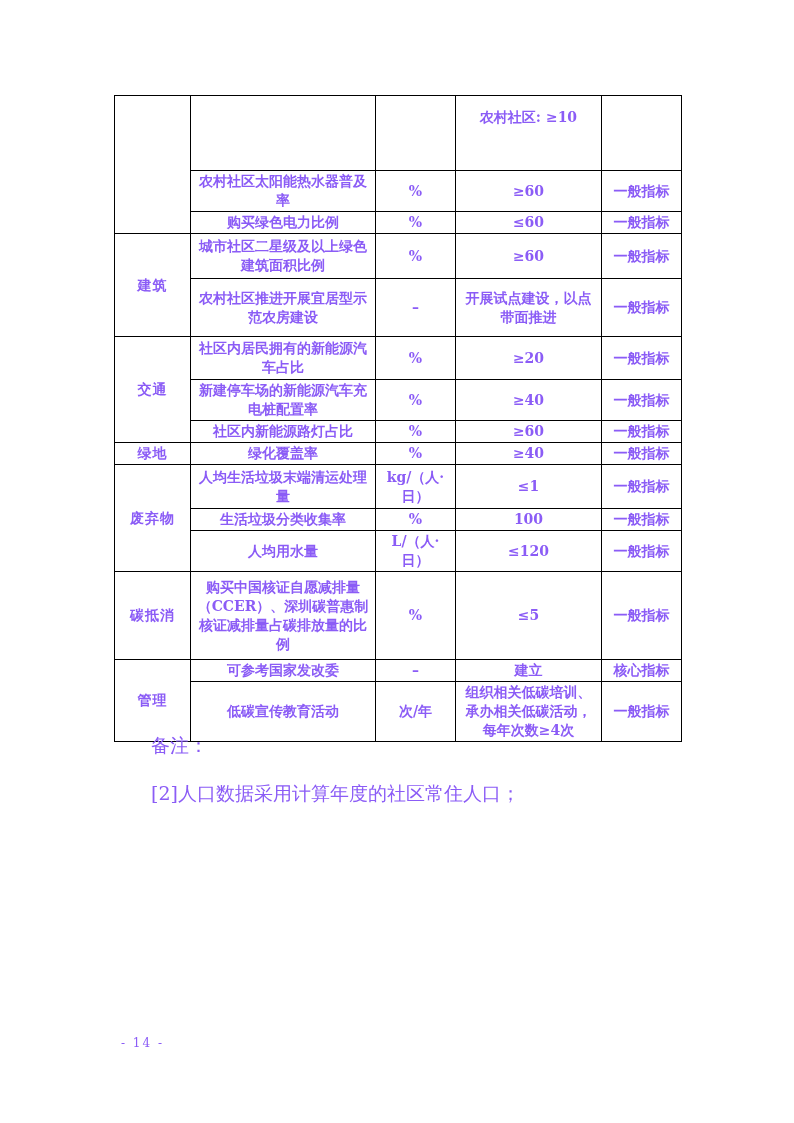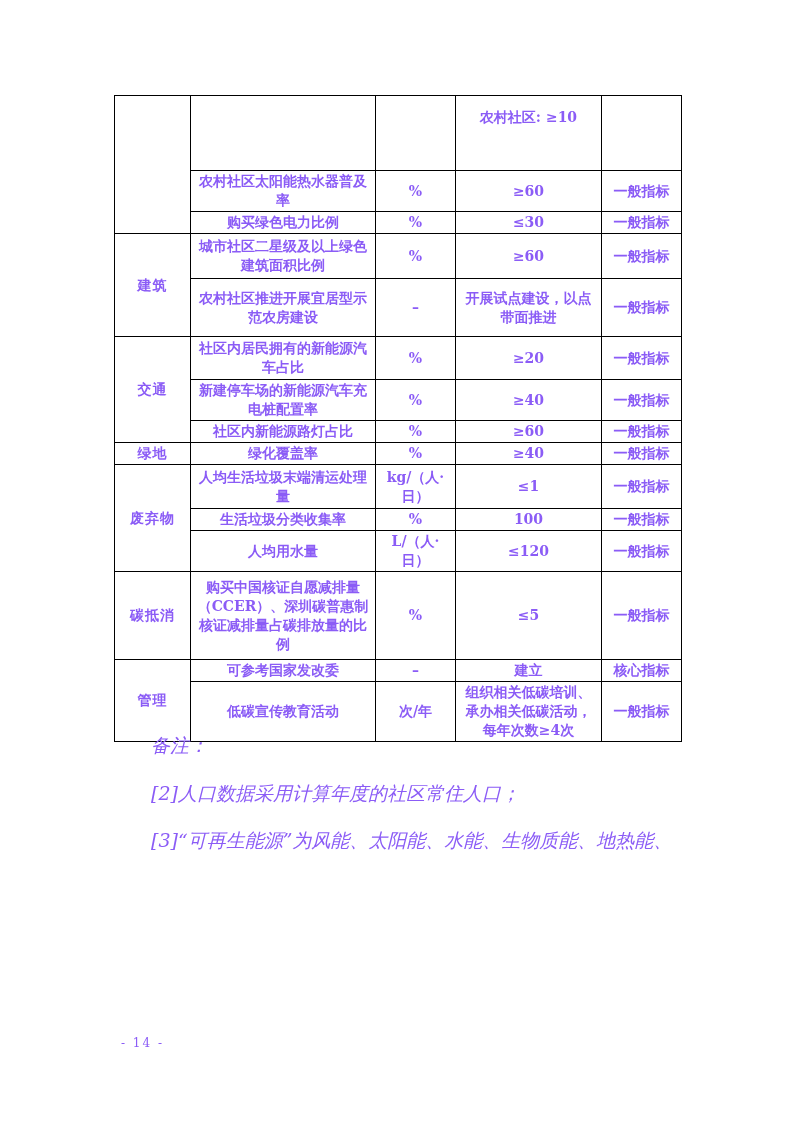--- a/index.html
+++ b/index.html
@@ -39,21 +39,20 @@
     padding-top: 12px;
   }
   .notes {
     position: absolute;
     left: 113px;
     top: 722px;
     width: 568px;
     font-size: 19px;
     line-height: 47.5px;
     text-align: justify;
-    font-style: italic;
   }
   .notes p {
     margin: 0;
     text-indent: 2em;
   }
   .page-number {
     position: absolute;
     left: 121px;
     top: 1036px;
     font-size: 12px;
@@ -83,21 +82,21 @@
       </tr>
       <tr style="height:40px">
         <td>农村社区太阳能热水器普及率</td>
         <td>%</td>
         <td>≥60</td>
         <td>一般指标</td>
       </tr>
       <tr style="height:22px">
         <td>购买绿色电力比例</td>
         <td>%</td>
-        <td>≤30</td>
+        <td>≤60</td>
         <td>一般指标</td>
       </tr>
       <tr style="height:45px">
         <td class="cat" rowspan="2">建筑</td>
         <td>城市社区二星级及以上绿色建筑面积比例</td>
         <td>%</td>
         <td>≥60</td>
         <td>一般指标</td>
       </tr>
       <tr style="height:58px">
@@ -170,18 +169,17 @@
         <td>次/年</td>
         <td>组织相关低碳培训、承办相关低碳活动，每年次数≥4次</td>
         <td>一般指标</td>
       </tr>
     </tbody>
   </table>
 
   <div class="notes">
     <p>备注：</p>
     <p>[2]人口数据采用计算年度的社区常住人口；</p>
-    <p>[3]“可再生能源”为风能、太阳能、水能、生物质能、地热能、</p>
   </div>
 
   <div class="page-number">- 14 -</div>
 
 </div>
 
 </body></html>

